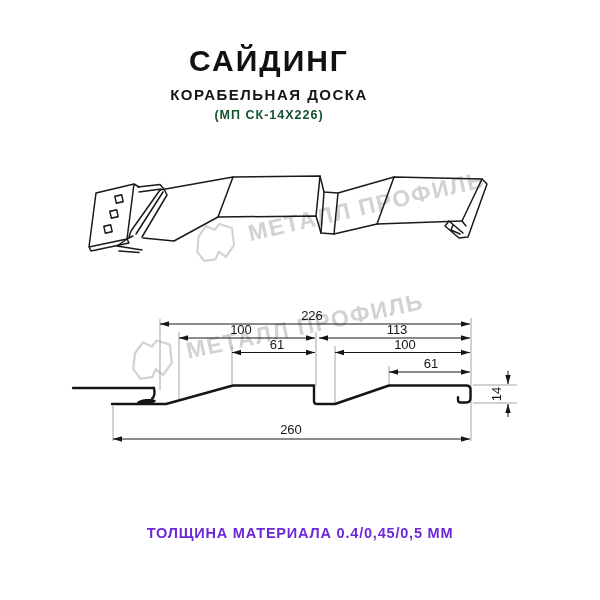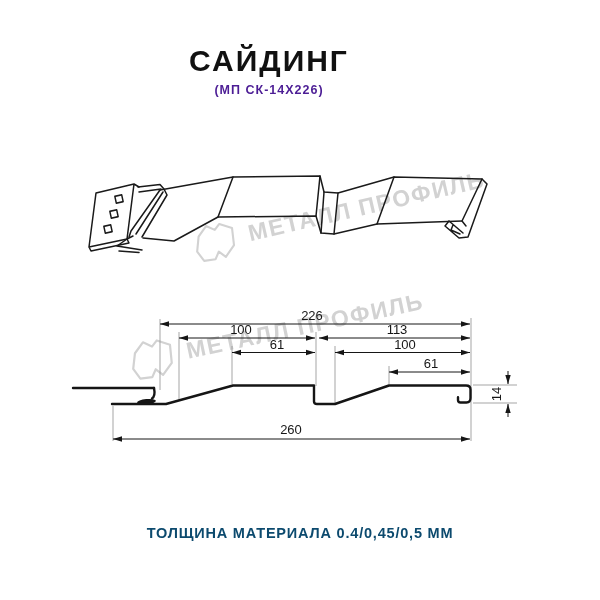--- a/index.html
+++ b/index.html
@@ -3,41 +3,42 @@
 <meta charset="utf-8">
 <style>
   html,body{margin:0;padding:0;}
   body{
     width:600px;height:600px;background:#ffffff;position:relative;overflow:hidden;
     font-family:"Liberation Sans","DejaVu Sans",sans-serif;color:#161616;
   }
   .hdr{position:absolute;top:44px;left:0;width:538px;text-align:center;z-index:3;}
   .hdr h1{margin:0;font-size:30px;font-weight:bold;letter-spacing:2px;color:#111;}
   .hdr .sub{margin-top:8px;font-size:15px;font-weight:bold;letter-spacing:1.5px;color:#161616;}
-  .hdr .code{margin-top:5px;font-size:12.5px;font-weight:bold;letter-spacing:1px;color:#4c1d95;}
+  .hdr .code{margin-top:5px;font-size:12.5px;font-weight:bold;letter-spacing:1px;color:#14532d;}
   .ftr{position:absolute;top:525px;left:0;width:600px;text-align:center;z-index:3;
-       font-size:14.5px;font-weight:bold;letter-spacing:0.8px;color:#0c4a6e;}
+       font-size:14.5px;font-weight:bold;letter-spacing:0.8px;color:#6d28d9;}
   .wm{position:absolute;display:flex;align-items:center;gap:10px;color:#d2d2d2;
       font-weight:bold;font-size:23px;letter-spacing:1.5px;white-space:nowrap;
       transform-origin:left center;z-index:1;}
   .wm1{left:194px;top:226px;transform:rotate(-13deg);}
   .wm2{left:130px;top:342px;transform:rotate(-12deg);}
   .wm svg{display:block;}
   svg.art{position:absolute;left:0;top:0;z-index:2;pointer-events:none;}
   .prof{stroke:#151515;fill:none;stroke-width:2.4;stroke-linejoin:round;stroke-linecap:round;}
   .persp{stroke:#1a1a1a;fill:none;stroke-width:1.5;stroke-linejoin:round;stroke-linecap:round;}
   .dim{stroke:#161616;stroke-width:1;fill:none;}
   .ext{stroke:#9b9b9b;stroke-width:0.9;fill:none;}
   .dimtxt{font-family:"Liberation Sans","DejaVu Sans",sans-serif;font-size:13px;fill:#161616;text-anchor:middle;}
 </style>
 </head>
 <body>
 
 <header class="hdr">
   <h1>САЙДИНГ</h1>
+  <div class="sub">КОРАБЕЛЬНАЯ ДОСКА</div>
   <div class="code">(МП СК-14Х226)</div>
 </header>
 
 <div class="wm wm1">
   <svg width="46" height="41" viewBox="0 0 48 42">
     <polygon points="2,27 7,12 17,3 25,9 31,4 43,11 41,29 30,39 24,32 19,39 7,38" fill="none" stroke="currentColor" stroke-width="2.2" stroke-linejoin="round"></polygon>
   </svg>
   <span class="wm-text">МЕТАЛЛ ПРОФИЛЬ</span>
 </div>
 

